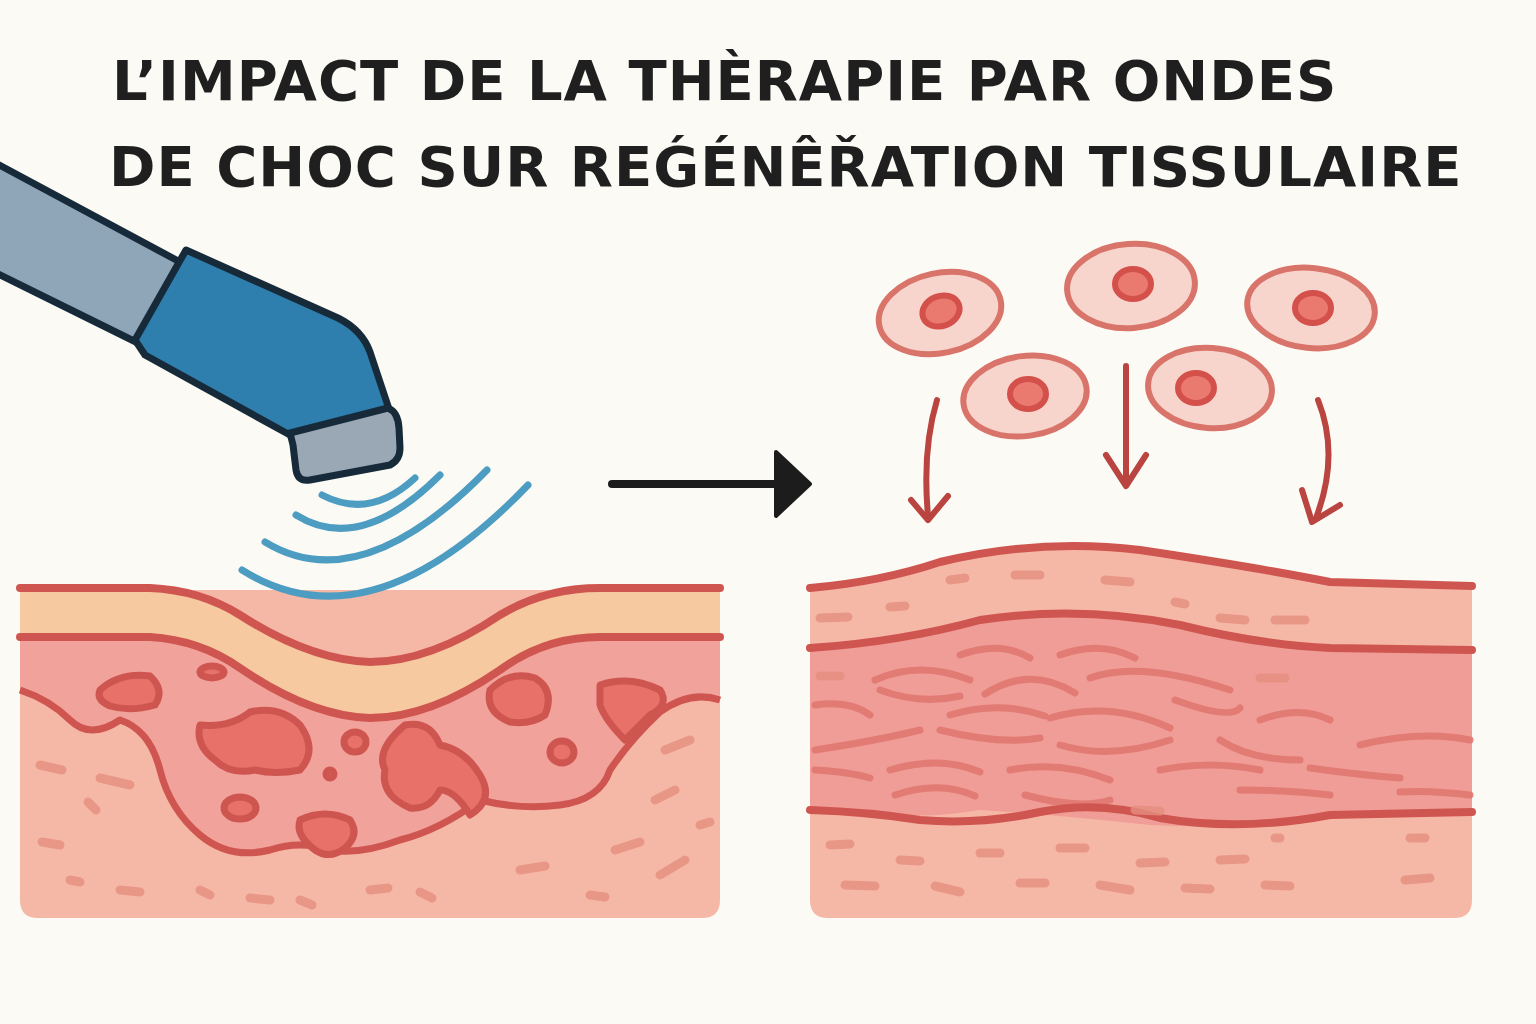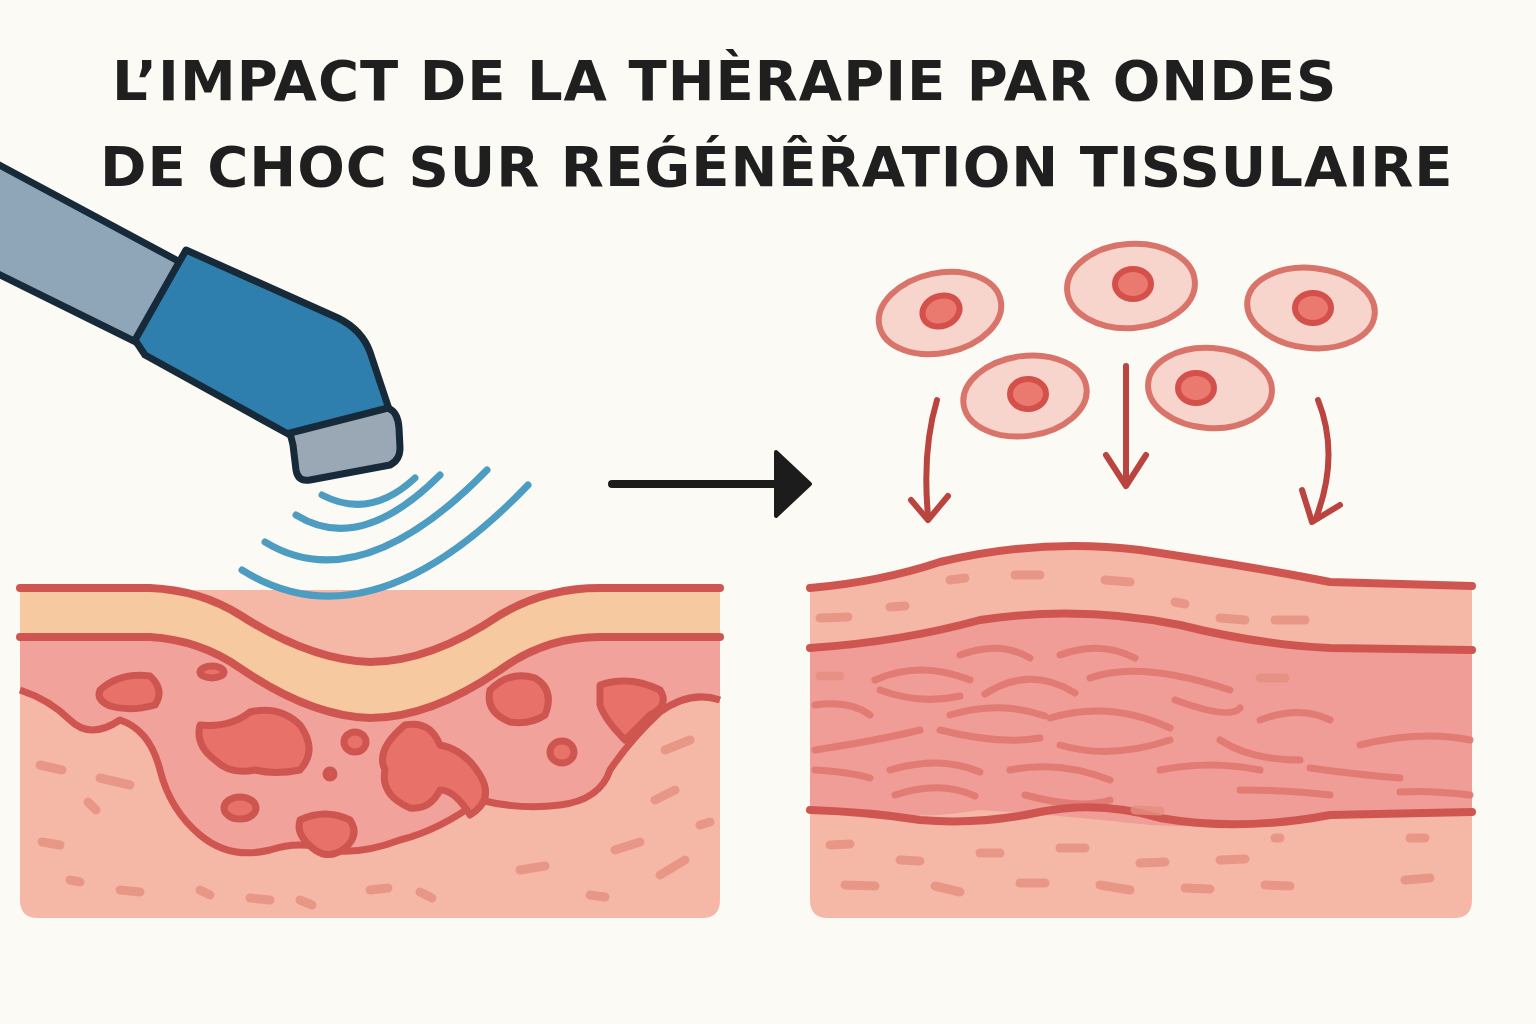--- a/index.html
+++ b/index.html
@@ -27,21 +27,21 @@
       font-size: 56px;
       line-height: 86px;
       letter-spacing: 1px;
       z-index: 3;
     }
     .title-line {
       position: absolute;
       white-space: nowrap;
     }
     .title-line.l1 { left: 112px; top: 0; }
-    .title-line.l2 { left: 100px; top: 86px; }
+    .title-line.l2 { left: 109px; top: 86px; }
     svg.art {
       position: absolute;
       left: 0;
       top: 0;
       width: 1536px;
       height: 1024px;
       z-index: 2;
     }
   </style>
 </head>

